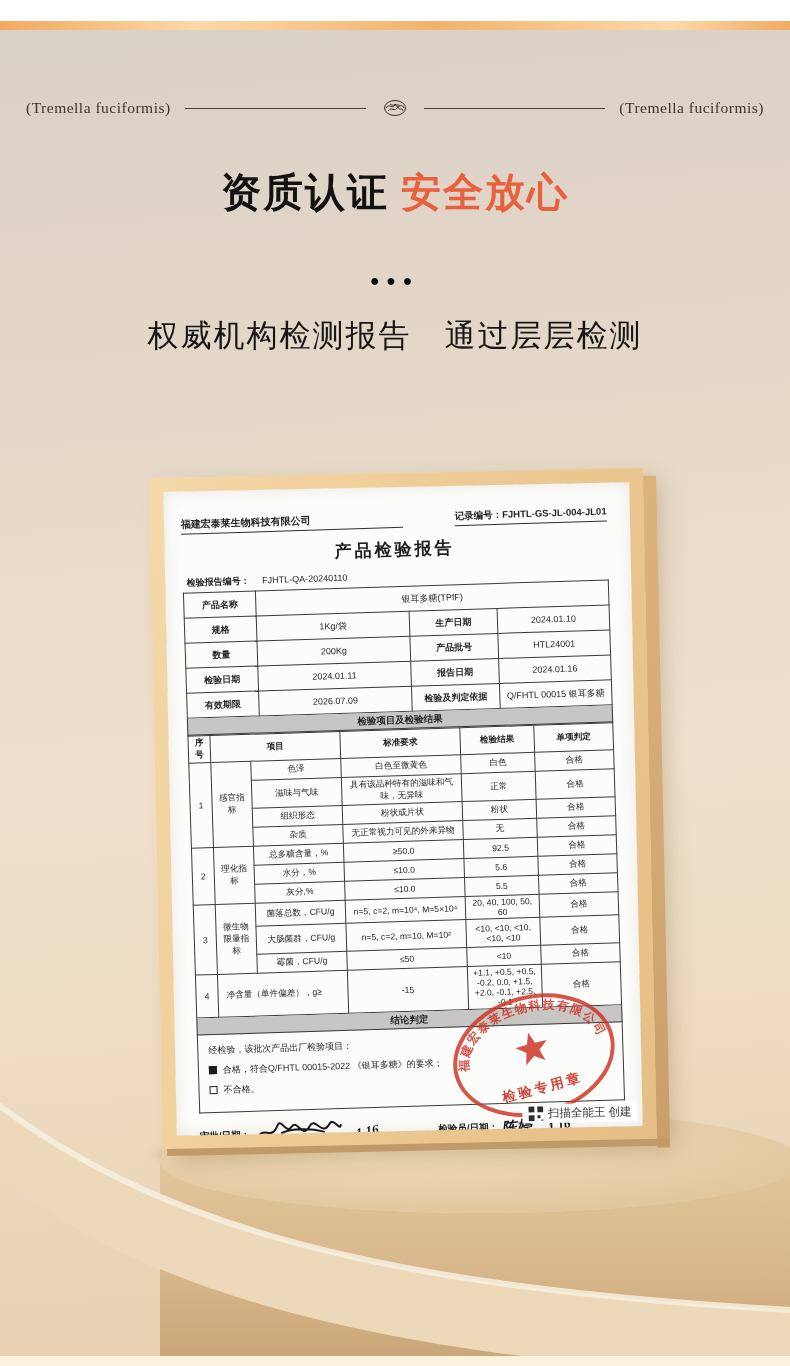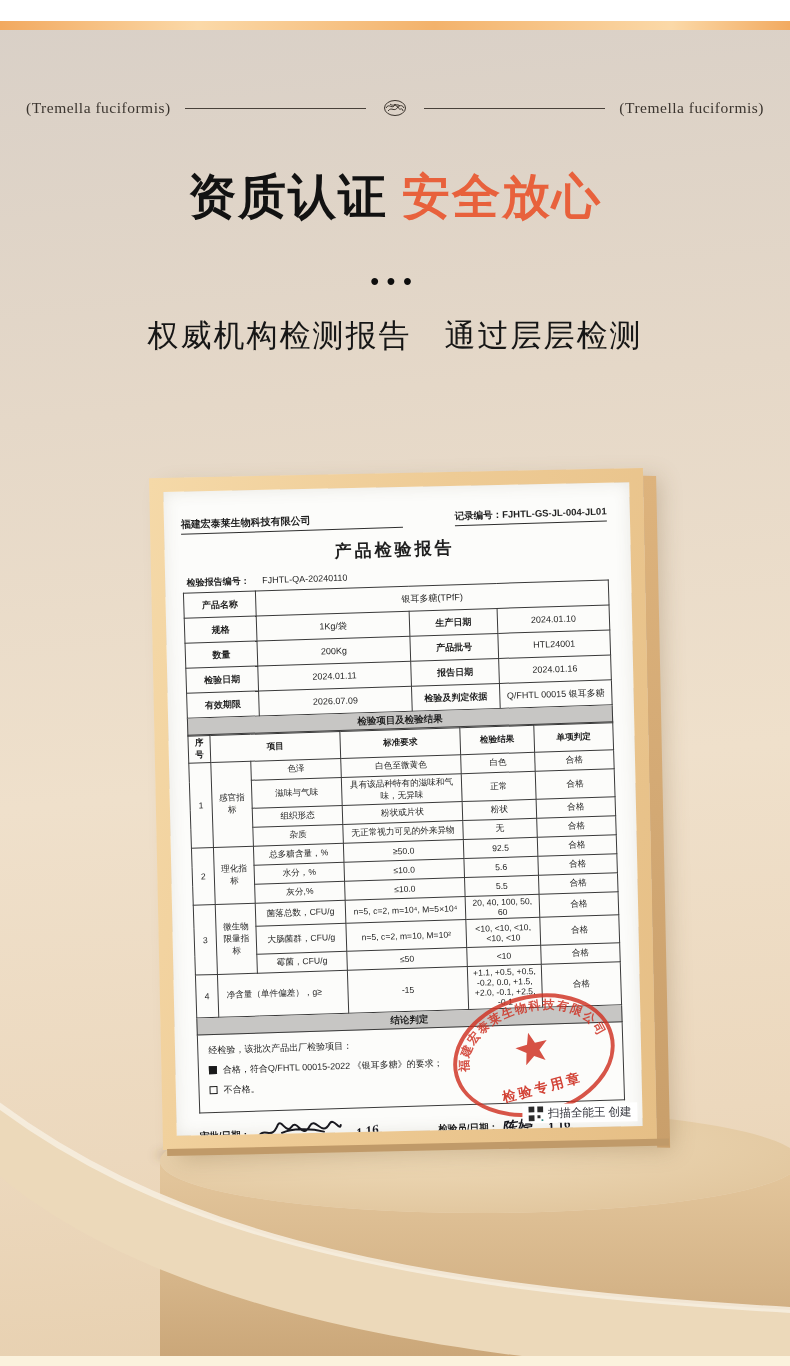--- a/index.html
+++ b/index.html
@@ -13,21 +13,21 @@
 
   
   .deco-row { position:absolute; top:76px; left:0; width:100%; display:flex; align-items:center;
     gap:14px; padding:0 26px; }
   .deco-text { font-family:"Liberation Serif", serif; font-size:15.5px; color:#3b352f; white-space:nowrap; letter-spacing:.5px; }
   .deco-line { flex:1; border-top:1.4px solid #48413a; height:0; }
   .deco-orn { width:30px; height:22px; flex:0 0 auto; }
 
   
   .hero-title { position:absolute; top:144px; left:0; width:100%; text-align:center;
-    font-family:"Liberation Serif", serif; font-weight:bold; font-size:48px; color:#121212; letter-spacing:2px; }
+    font-family:"Liberation Serif", serif; font-weight:bold; font-size:40px; color:#121212; letter-spacing:2px; }
   .hero-title .accent { color:#e8613c; }
   .hero-dots { position:absolute; top:246px; left:0; width:100%; text-align:center;
     font-size:24px; font-weight:bold; letter-spacing:8px; color:#0e0e0e; }
   .hero-subtitle { position:absolute; top:294px; left:0; width:100%; text-align:center;
     font-family:"Liberation Serif", serif; font-size:31px; color:#161616; letter-spacing:2px; }
 
   
   .scene { position:absolute; left:0; top:1040px; width:790px; height:326px; }
 
   

